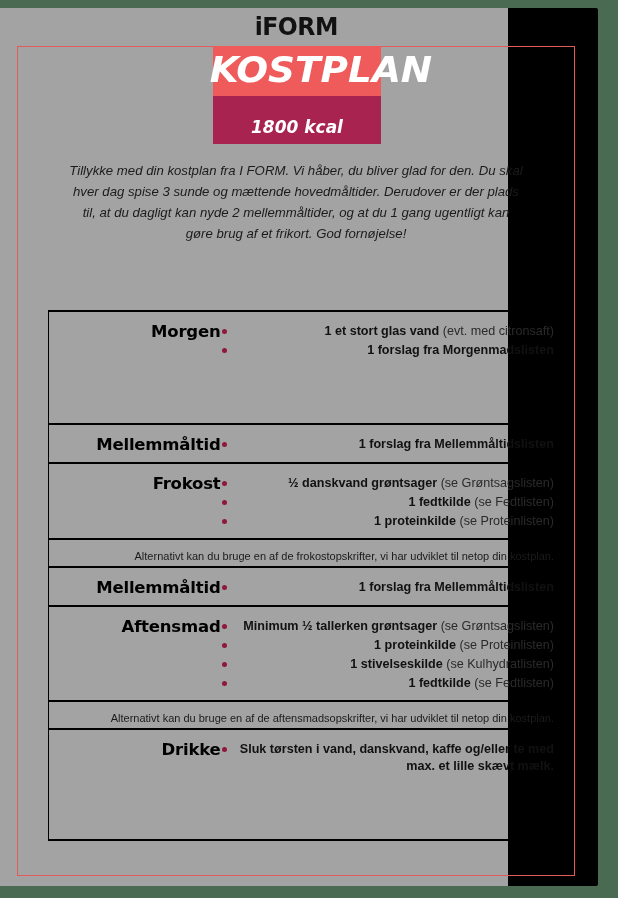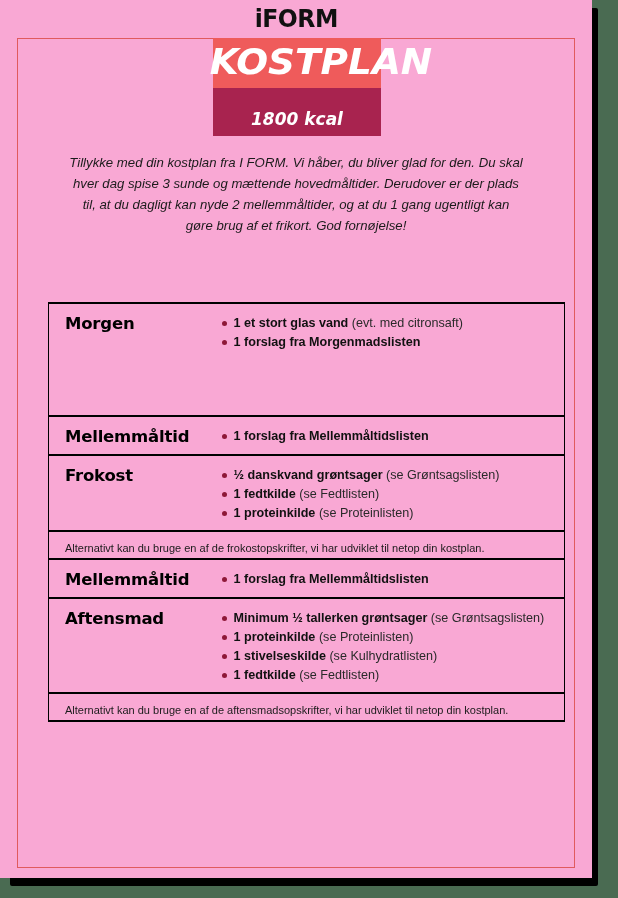--- a/index.html
+++ b/index.html
@@ -23,24 +23,24 @@
     width: 588px;
     height: 878px;
     background: #000000;
     border-radius: 2px;
   }
 
   
   .sheet {
     position: absolute;
     left: 0px;
-    top: 0px;
-    width: 592px;
+    top: 8px;
+    width: 508px;
     height: 878px;
-    background: #f9a8d4;
+    background: #a3a3a3;
   }
 
   
   .red-frame {
     position: absolute;
     left: 17px;
     top: 38px;
     width: 558px;
     height: 830px;
     border: 1.5px solid #e05a5e;
@@ -121,20 +121,21 @@
     position: absolute;
     left: 48px;
     top: 302px;
     width: 517px;
     border-collapse: collapse;
     border-left: 1.5px solid #000;
     border-right: 1.5px solid #000;
     border-top: 2px solid #000;
     border-bottom: 2px solid #000;
     box-sizing: border-box;
+    text-align: right;
   }
   .plan-row {
     border-bottom: 2px solid #000;
   }
   .plan-row:last-child {
     border-bottom: none;
   }
   .cell-label {
     width: 172px;
     vertical-align: top;
@@ -283,18 +284,29 @@
             <li><span>1 stivelseskilde </span><span class="lite">(se Kulhydratlisten)</span></li>
             <li><span>1 fedtkilde </span><span class="lite">(se Fedtlisten)</span></li>
           </ul>
         </td>
       </tr>
 
       <tr class="plan-row">
         <td colspan="2" class="note">Alternativt kan du bruge en af de aftensmadsopskrifter, vi har udviklet til netop din kostplan.</td>
       </tr>
 
+      <tr class="plan-row">
+        <td class="cell-label">
+          <div class="meal-name">Drikke</div>
+        </td>
+        <td class="cell-body">
+          <ul class="bullets">
+            <li><span>Sluk tørsten i vand, danskvand, kaffe og/eller te med max. et lille skævt mælk.</span><span class="lite"></span></li>
+          </ul>
+          <div class="spacer-lg"></div>
+        </td>
+      </tr>
 
 
     </tbody>
   </table>
 
 </div>
 
 </body></html>

